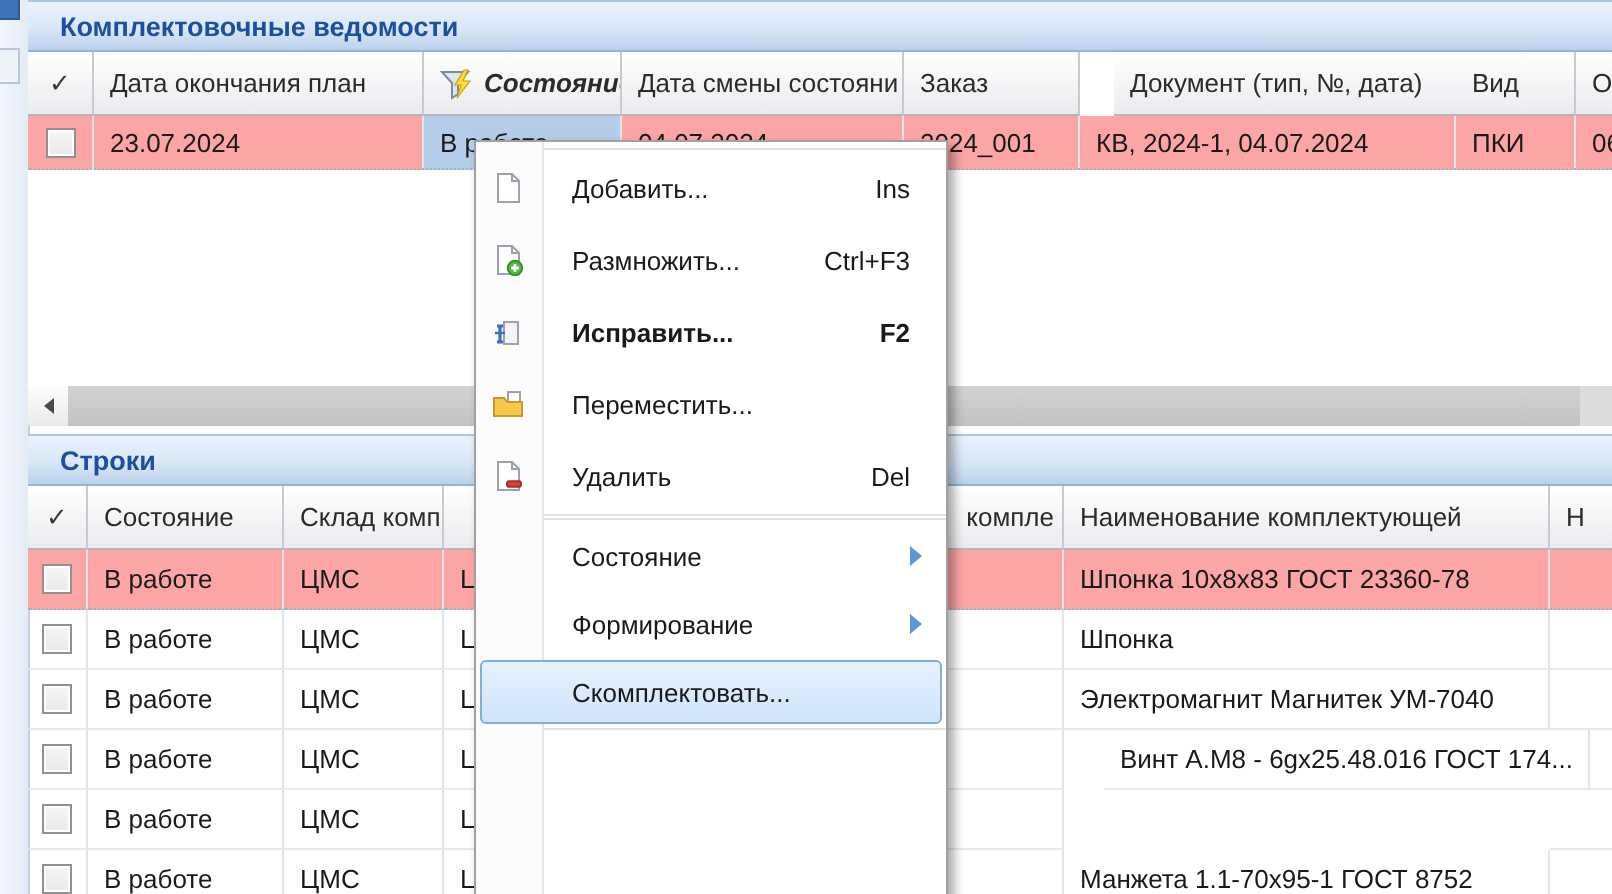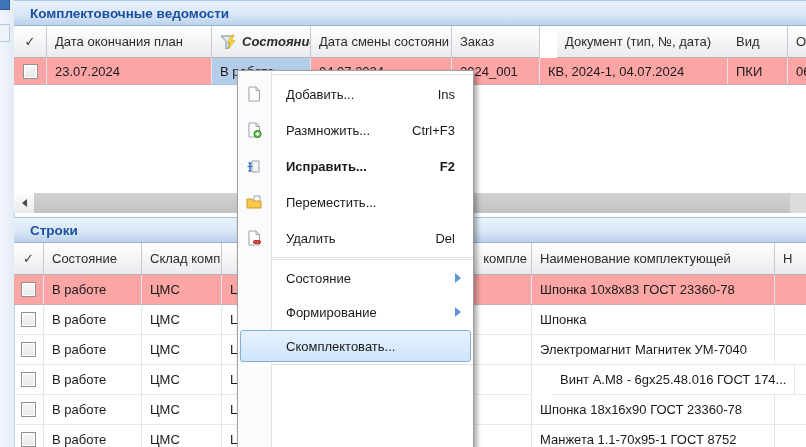--- a/index.html
+++ b/index.html
@@ -182,21 +182,20 @@
   <div class="cell" style="left:761px;width:31px;border-right:none;"></div>
 </div>
 <div class="brow" style="top:395px;">
   <div class="cell cell-check" style="left:0;width:30px;">
       <div class="cb"></div>
     </div>
   <div class="cell" style="left:30px;width:98px;">В работе</div>
   <div class="cell" style="left:128px;width:80px;">ЦМС</div>
   <div class="cell" style="left:208px;width:130px;">ЦМС</div>
   <div class="cell" style="left:338px;width:180px;"></div>
-  <div class="cell" style="left:518px;width:243px;">Шпонка 18х16х90 ГОСТ 23360-78</div>
   <div class="cell" style="left:761px;width:31px;border-right:none;"></div>
 </div>
 <div class="brow" style="top:425px;">
   <div class="cell cell-check" style="left:0;width:30px;">
       <div class="cb"></div>
     </div>
   <div class="cell" style="left:30px;width:98px;">В работе</div>
   <div class="cell" style="left:128px;width:80px;">ЦМС</div>
   <div class="cell" style="left:208px;width:130px;">ЦМС</div>
   <div class="cell" style="left:338px;width:180px;"></div>

